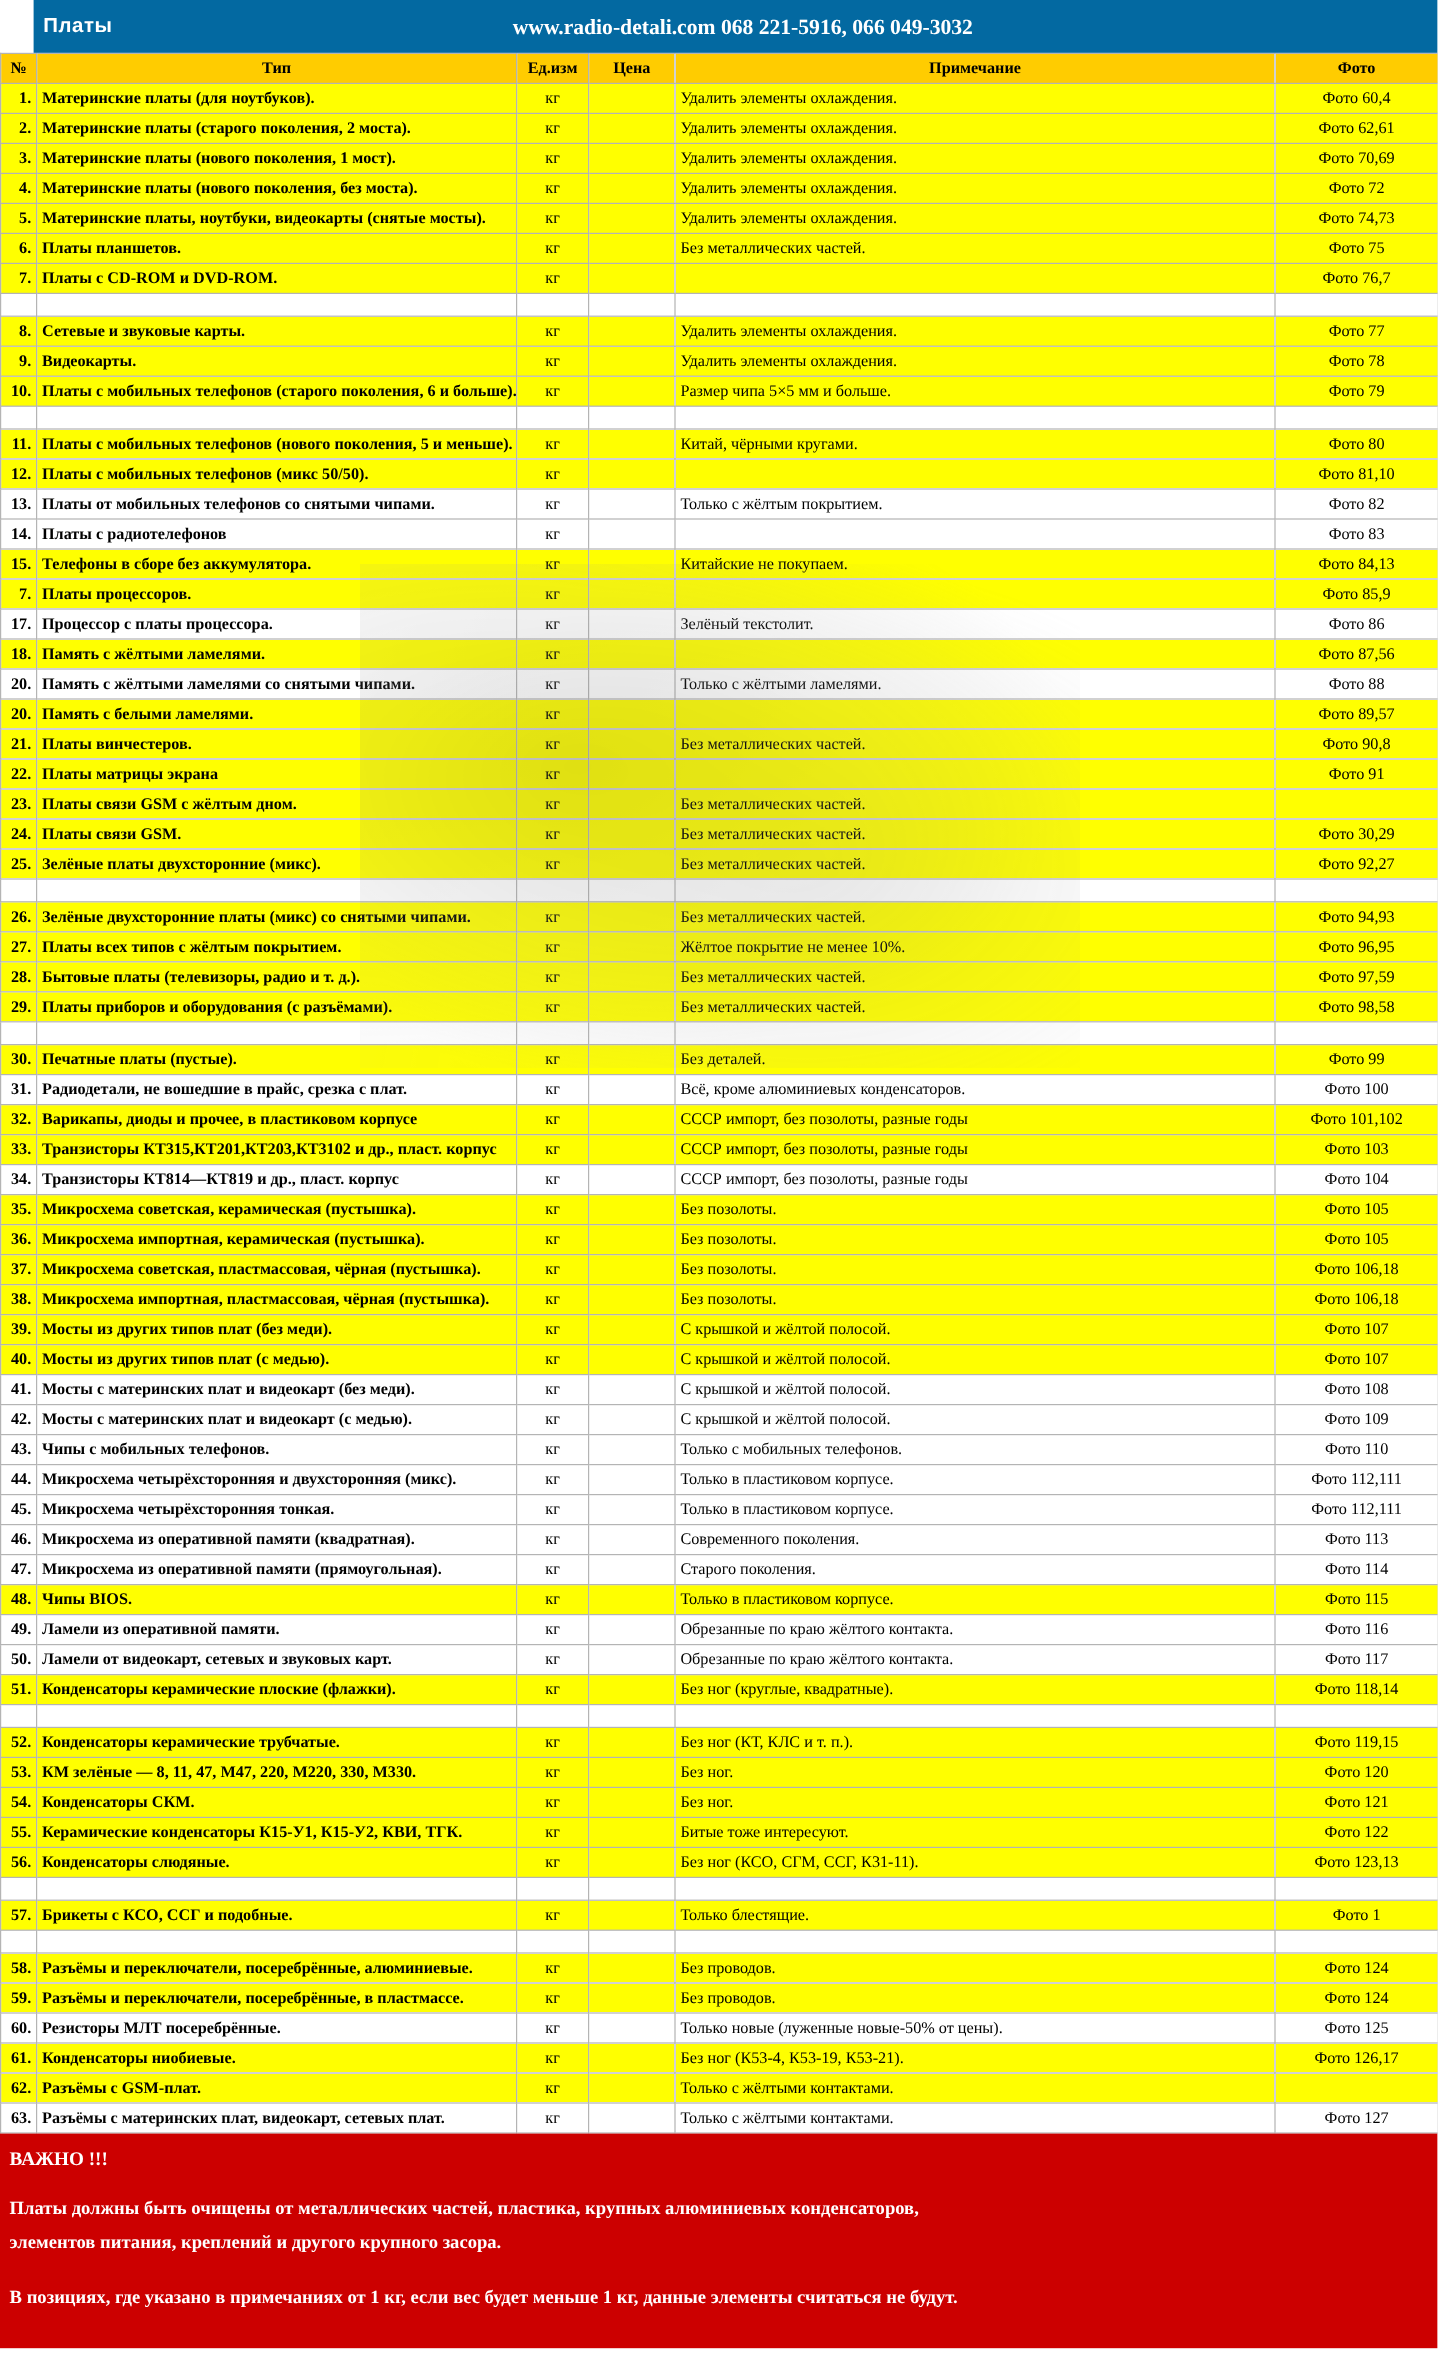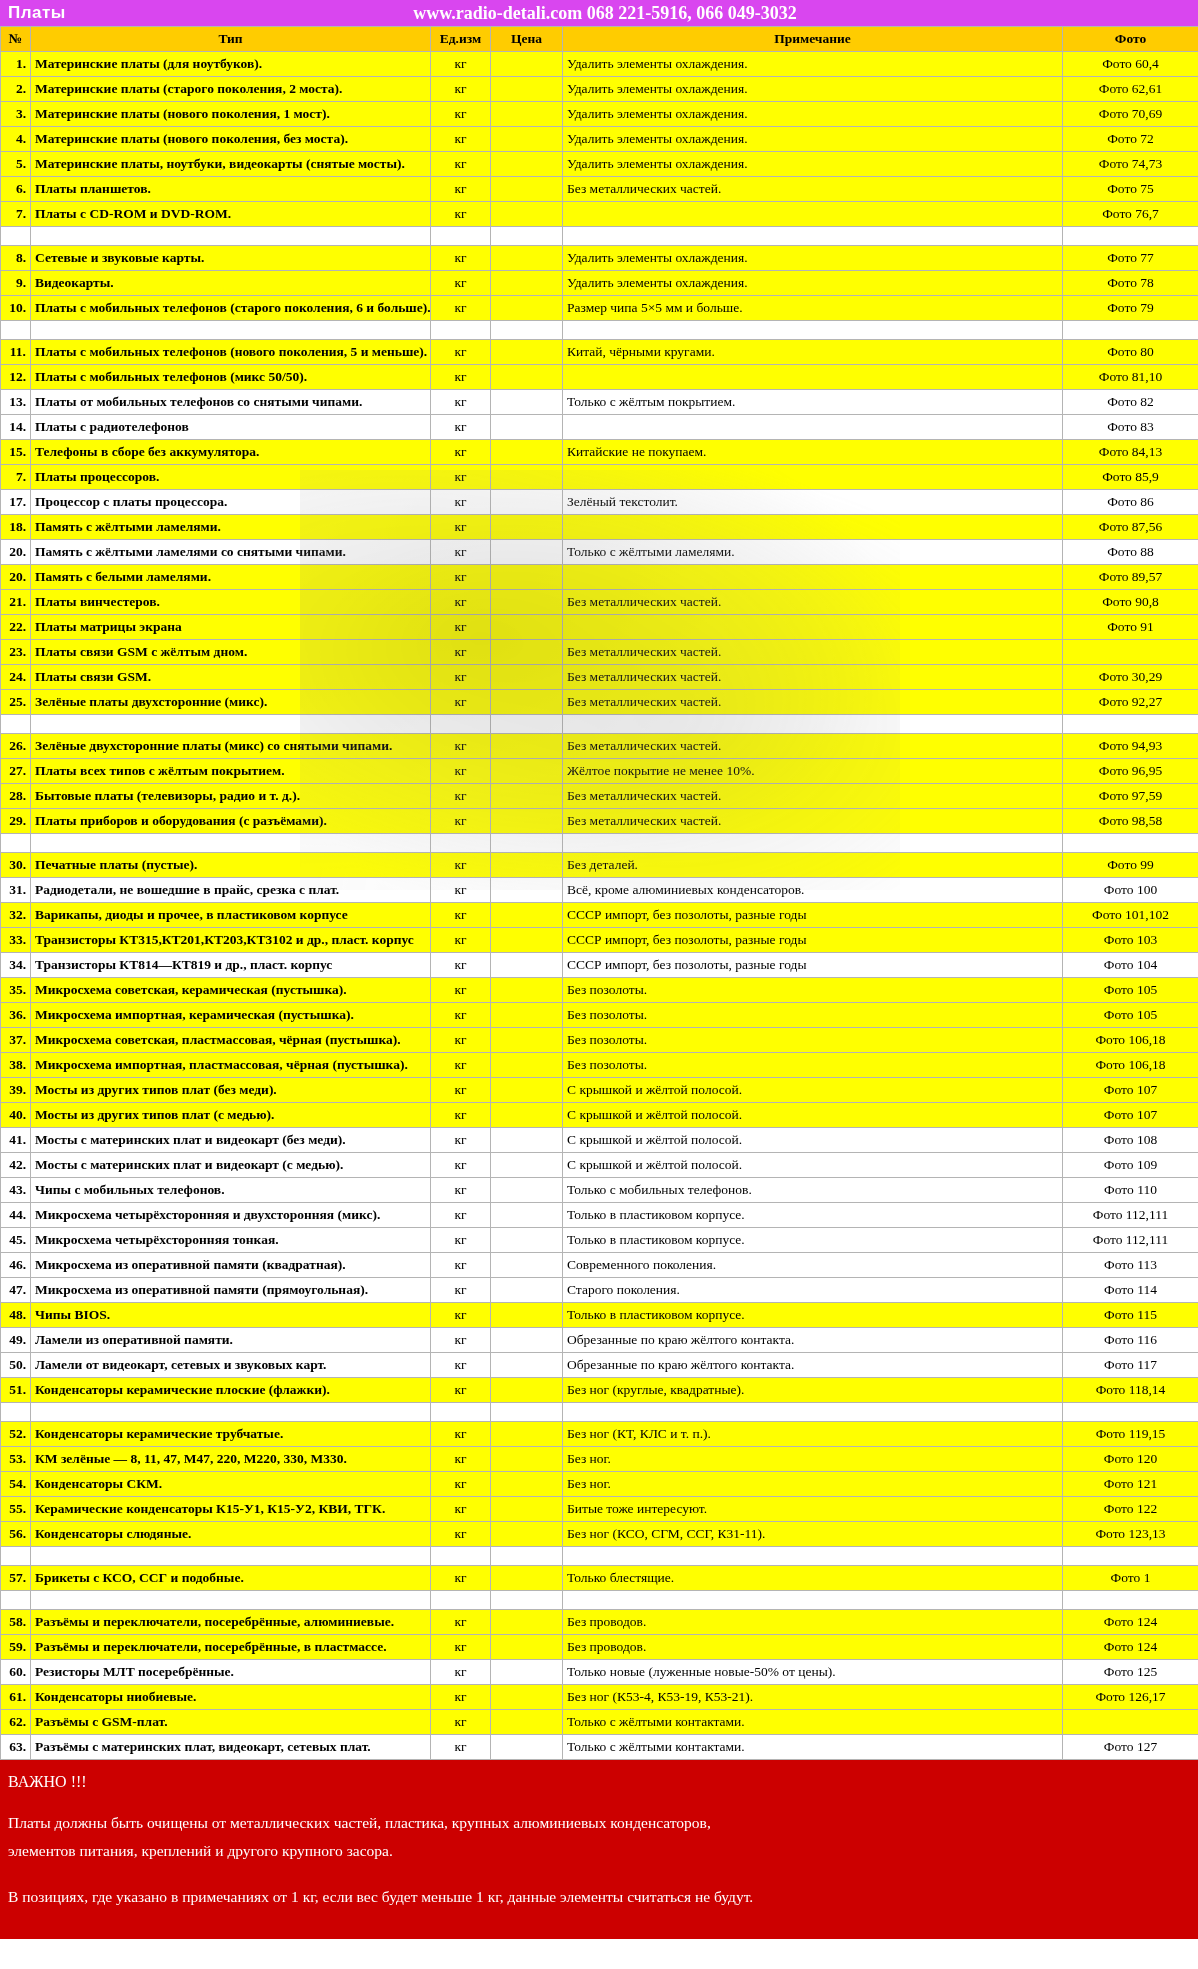--- a/index.html
+++ b/index.html
@@ -10,26 +10,27 @@
   body {
     font-family: "Liberation Serif", serif;
     width: 1198px;
   }
   .page {
     width: 1198px;
     position: relative;
   }
   
   .header {
-    height: 26px;
-    background: #d946ef;
+    height: 44px;
+    background: #0369a1;
     color: #ffffff;
     display: flex;
     align-items: center;
     position: relative;
+    margin-left: 28px;
   }
   .header-title {
     font-family: "Liberation Sans", sans-serif;
     font-weight: bold;
     font-size: 17px;
     padding-left: 8px;
     letter-spacing: 0.5px;
   }
   .header-contact {
     position: absolute;
@@ -96,21 +97,21 @@
       radial-gradient(ellipse at 62% 60%, rgba(120,120,120,0.85) 0%, rgba(160,160,160,0.4) 45%, rgba(255,255,255,0) 72%),
       linear-gradient(100deg, rgba(180,180,180,0.35) 0%, rgba(255,255,255,0) 60%);
     z-index: 5;
   }
   
   .important {
     background: #cc0000;
     color: #ffffff;
     padding: 10px 8px 26px 8px;
     font-family: "Liberation Serif", serif;
-    font-weight: normal;
+    font-weight: bold;
     font-size: 15.5px;
     line-height: 1.55;
   }
   .important .title {
     font-size: 16px;
     margin-bottom: 16px;
   }
   .important p { margin: 0 0 4px 0; }
   .important .gap { height: 18px; }
 </style>

